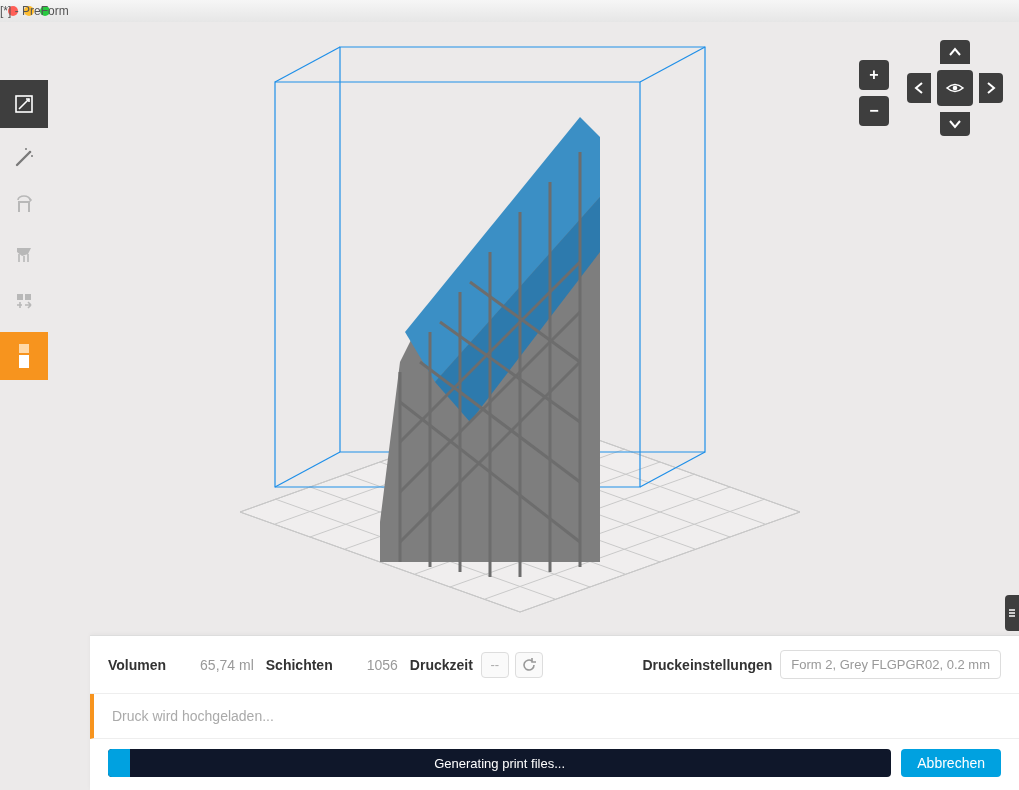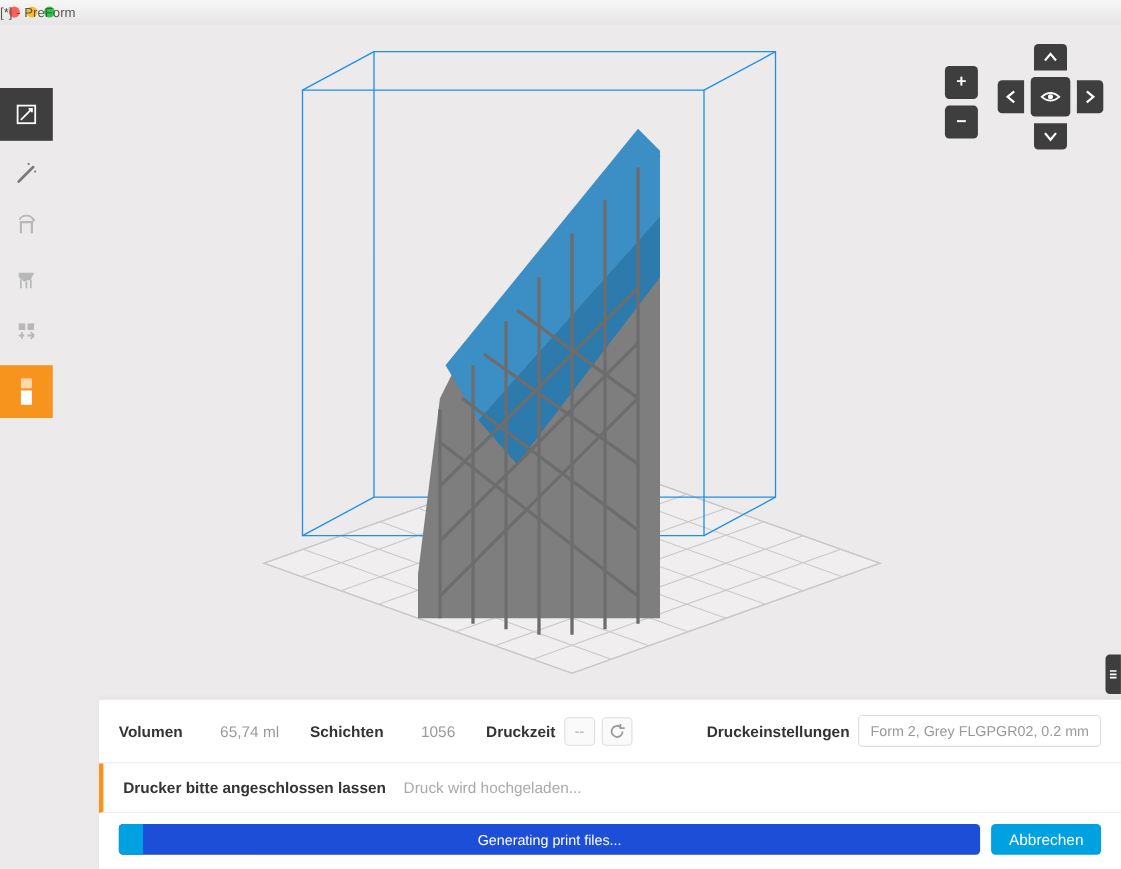--- a/index.html
+++ b/index.html
@@ -139,21 +139,21 @@
     left: 90px; right: 0; bottom: 0;
     background: #fff;
     height: 154px;
     border-top: 1px solid #ddd;
     box-shadow: 0 -1px 4px rgba(0,0,0,0.04);
   }
   .stats-row {
     display: flex;
     align-items: center;
     padding: 14px 18px;
-    gap: 28px;
+    gap: 12px;
     border-bottom: 1px solid #eee;
   }
   .stats-row .pair { display: flex; align-items: center; gap: 8px; }
   .stats-row .label { font-weight: bold; color: #333; }
   .stats-row .value { color: #999; margin-left: 26px; }
   .stats-row .time-btns { display: flex; gap: 6px; }
   .tiny-btn {
     width: 26px; height: 24px;
     border: 1px solid #ddd;
     border-radius: 4px;
@@ -187,21 +187,21 @@
   .progress-row {
     display: flex;
     align-items: center;
     padding: 10px 18px;
     gap: 10px;
   }
   .progress-bar {
     flex: 1;
     height: 28px;
     border-radius: 4px;
-    background: #1d4ed8;
+    background: #0f172a;
     position: relative;
     overflow: hidden;
     display: flex; align-items: center; justify-content: center;
   }
   .progress-bar .fill {
     position: absolute; left: 0; top: 0; bottom: 0;
     width: 22px;
     background: #00a1e0;
   }
   .progress-bar .text {
@@ -412,21 +412,20 @@
       </span>
     </div>
     <div style="flex:1"></div>
     <div class="pair">
       <span class="label">Druckeinstellungen</span>
       <span class="settings-input">Form 2, Grey FLGPGR02, 0.2 mm</span>
     </div>
   </div>
 
   <div class="upload-row">
-    <span class="bold">Drucker bitte angeschlossen lassen</span>
     <span class="light">Druck wird hochgeladen...</span>
   </div>
 
   <div class="progress-row">
     <div class="progress-bar">
       <div class="fill"></div>
       <div class="text">Generating print files...</div>
     </div>
     <button class="cancel-btn">Abbrechen</button>
   </div>

